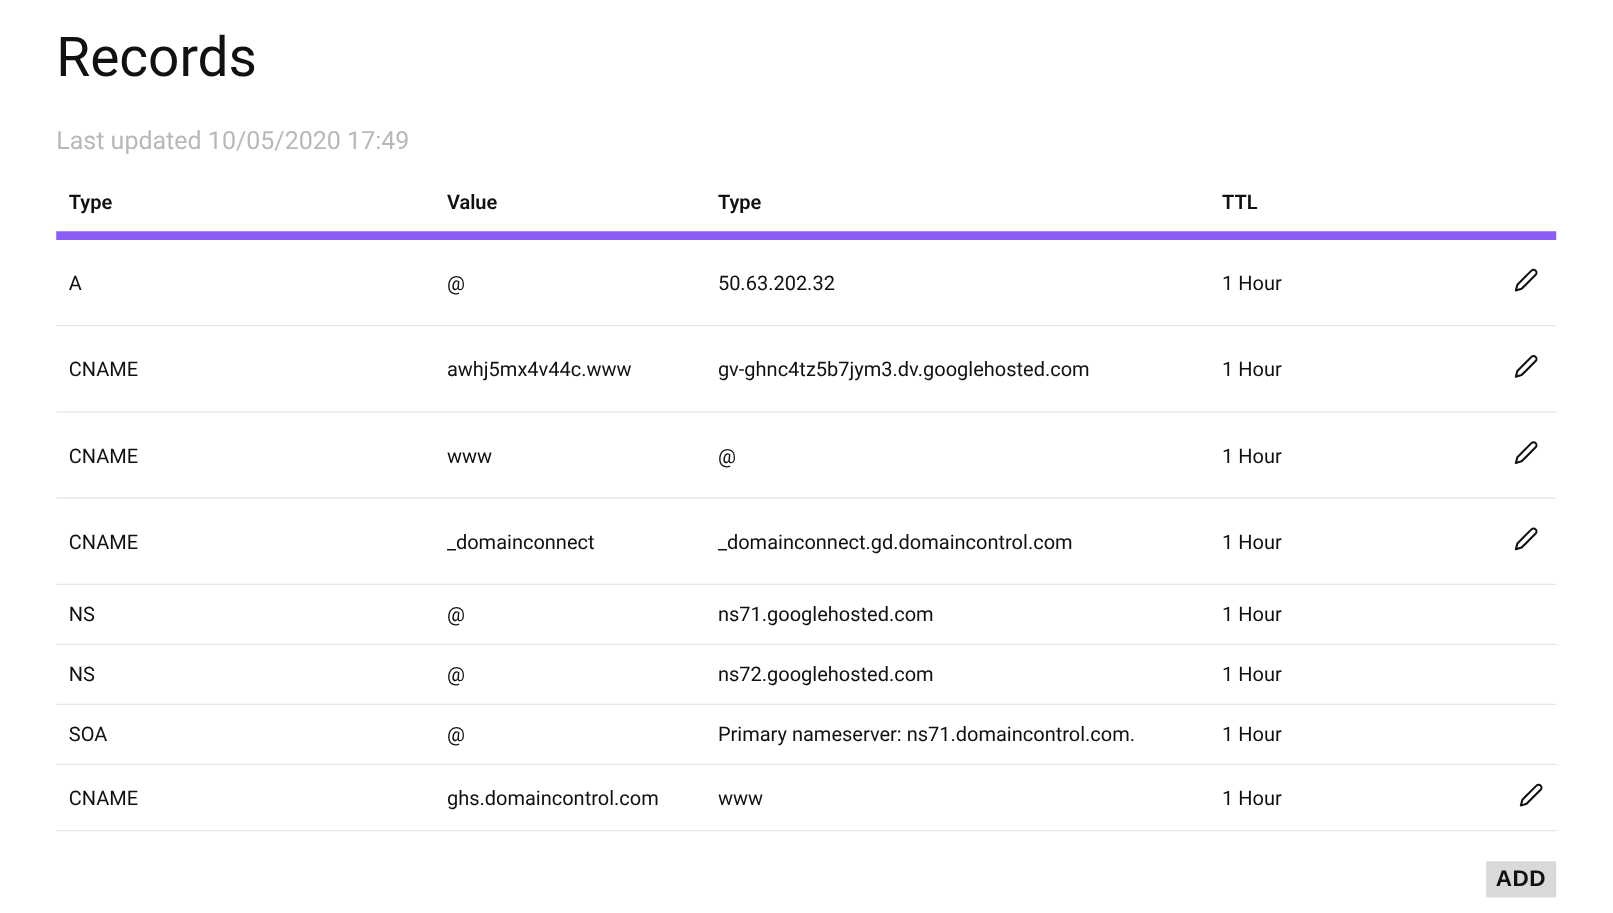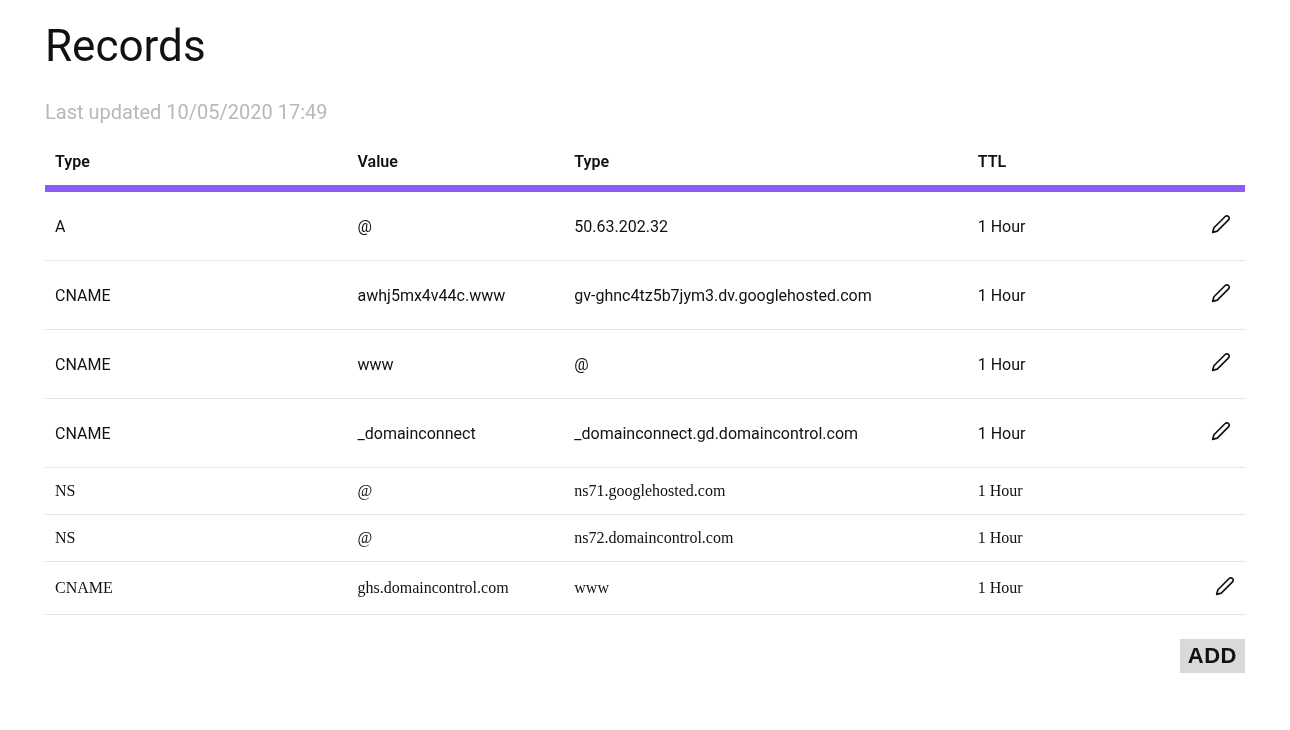--- a/index.html
+++ b/index.html
@@ -39,42 +39,41 @@
       color: #111;
       padding: 22px 10px;
       border-bottom: 1px solid #e5e5e5;
       vertical-align: middle;
       overflow: hidden;
       text-overflow: ellipsis;
       white-space: nowrap;
     }
     tbody tr.compact td {
       padding: 14px 10px;
-      font-family: Liberation Serif, serif;
     }
     .col-type { width: 300px; }
     .col-name { width: 215px; }
     .col-value { width: 400px; }
     .col-ttl { width: 215px; }
     .col-edit { width: 60px; text-align: right; }
     td.col-edit { text-align: right; padding-right: 14px; }
     .pencil {
       width: 20px;
       height: 20px;
       display: inline-block;
       cursor: pointer;
     }
     .pencil svg { width: 20px; height: 20px; stroke: #111; fill: none; stroke-width: 2; stroke-linecap: round; stroke-linejoin: round; }
     .footer {
       margin-top: 24px;
       display: flex;
       justify-content: flex-end;
     }
     .add-btn {
-      font-size: 22px;
+      font-size: 18px;
       font-weight: 700;
       color: #111;
       background: #d9d9d9;
       border: none;
       padding: 4px 8px;
       cursor: pointer;
       letter-spacing: 0.5px;
     }
   </style>
 </head>
@@ -140,21 +139,28 @@
       <tr class="compact">
         <td>NS</td>
         <td>@</td>
         <td>ns71.googlehosted.com</td>
         <td>1 Hour</td>
         <td class="col-edit"></td>
       </tr>
       <tr class="compact">
         <td>NS</td>
         <td>@</td>
-        <td>ns72.domaincontrol.com</td>
+        <td>ns72.googlehosted.com</td>
+        <td>1 Hour</td>
+        <td class="col-edit"></td>
+      </tr>
+      <tr class="compact">
+        <td>SOA</td>
+        <td>@</td>
+        <td>Primary nameserver: ns71.domaincontrol.com.</td>
         <td>1 Hour</td>
         <td class="col-edit"></td>
       </tr>
       <tr class="compact">
         <td>CNAME</td>
         <td>ghs.domaincontrol.com</td>
         <td>www</td>
         <td>1 Hour</td>
         <td class="col-edit"><span class="pencil"><svg viewBox="0 0 24 24">
               <path d="M17 3a2.828 2.828 0 1 1 4 4L7.5 20.5 2 22l1.5-5.5L17 3z"></path>

